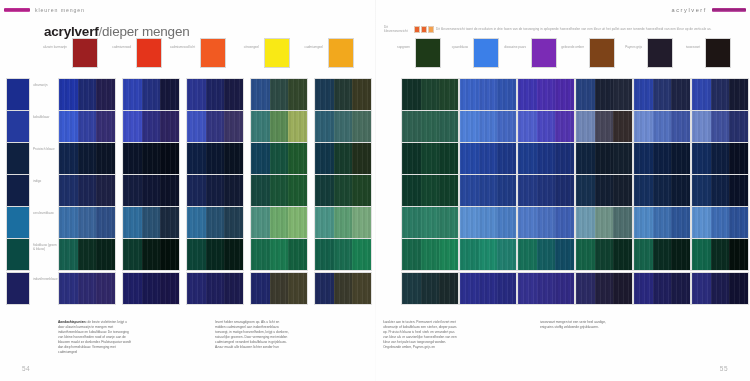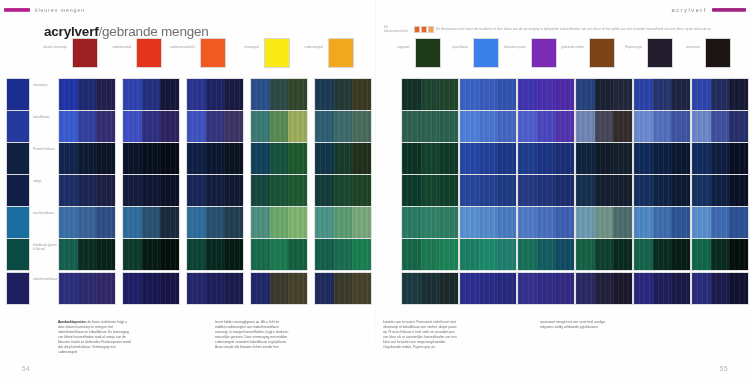--- a/index.html
+++ b/index.html
@@ -127,21 +127,21 @@
     <span class="rule"></span>
     <span>kleuren mengen</span>
   </div>
 
   <div class="runhead right">
     <span class="rhead-word">acrylverf</span>
     <span class="rule r2"></span>
   </div>
 
   <div class="title">
-    <b>acrylverf</b><span class="slash">/</span><span class="sub">gebrande mengen</span>
+    <b>acrylverf</b><span class="slash">/</span><span class="sub">dieper mengen</span>
   </div>
 
   <div class="caption-strip">
     <span class="cap-t" style="max-width:28px;white-space:normal;">Dit kleurenoverzicht</span>
     <span class="mini-sw">
       <i style="background:#e8622c"></i>
       <i style="background:#e8622c"></i>
       <i style="background:#f3a14e"></i>
     </span>
     <span class="cap-t">Dit kleurenoverzicht toont de resultaten in drie fasen van de toevoeging in oplopende hoeveelheden van een kleur uit het pallet aan een tonende hoeveelheid van een kleur op de verticale as.</span>

